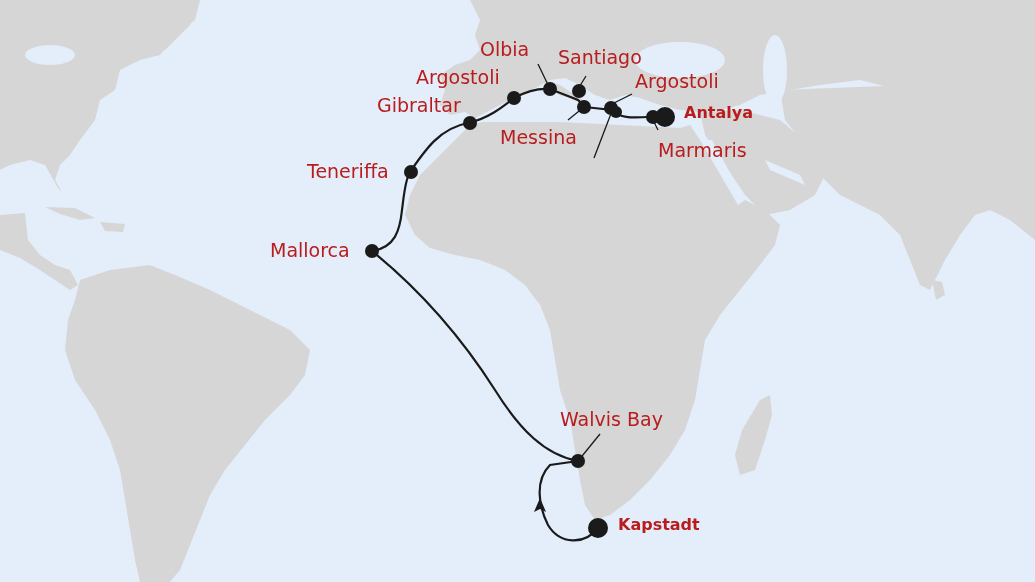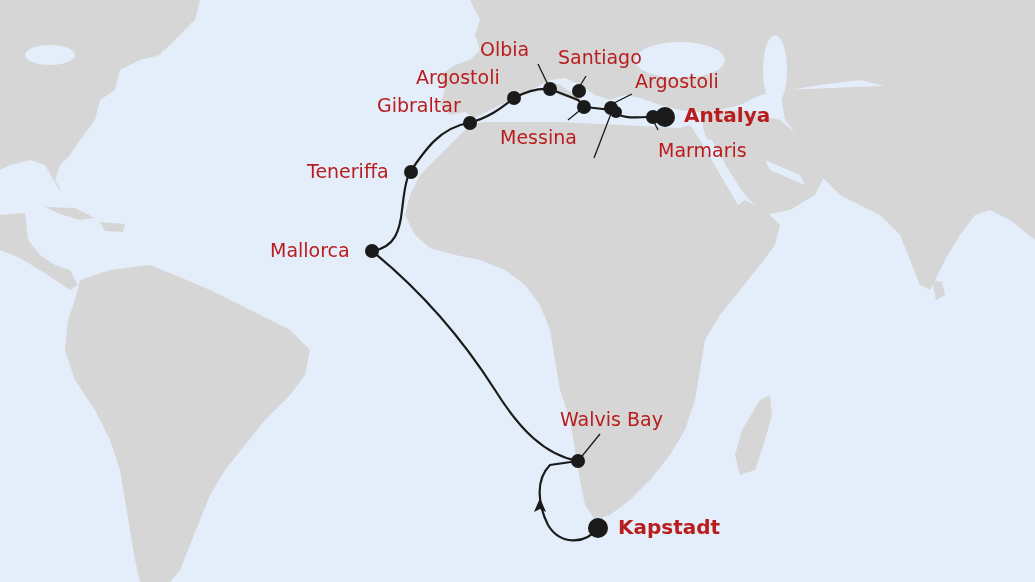--- a/index.html
+++ b/index.html
@@ -5,21 +5,21 @@
   html, body { margin:0; padding:0; }
   body { width:1035px; height:582px; overflow:hidden; background:#e4eefa; font-family:"Liberation Sans", "DejaVu Sans", sans-serif; }
   #map { position:relative; width:1035px; height:582px; }
   svg { position:absolute; left:0; top:0; }
   .land { fill:#d6d6d6; stroke:none; }
   .lake { fill:#e4eefa; }
   .route { fill:none; stroke:#1a1a1a; stroke-width:2.2; }
   .leader { stroke:#1a1a1a; stroke-width:1.3; }
   .port { fill:#1a1a1a; }
   .lbl { position:absolute; font-size:19px; color:#b91c1c; white-space:nowrap; line-height:1; font-family:"DejaVu Sans", sans-serif; }
-  .lbl.major { font-weight:bold; font-size:20px; }
+  .lbl.major { font-weight:bold; font-size:16px; }
 </style>
 </head>
 <body>
 
 <div id="map">
 <svg width="1035" height="582" viewBox="0 0 1035 582">
 
   <path class="land" d="M0,0 L200,0 L195,20 L175,35 L160,55 L140,60 L120,70 L115,90 L100,100 L95,120 L80,140 L70,155 L60,165 L55,180 L62,192 L58,188 L45,165 L30,160 L10,165 L0,170 Z"></path>
   <path class="land" d="M120,0 L200,0 L190,25 L175,40 L165,50 L150,55 L140,50 L130,40 Z"></path>
 

